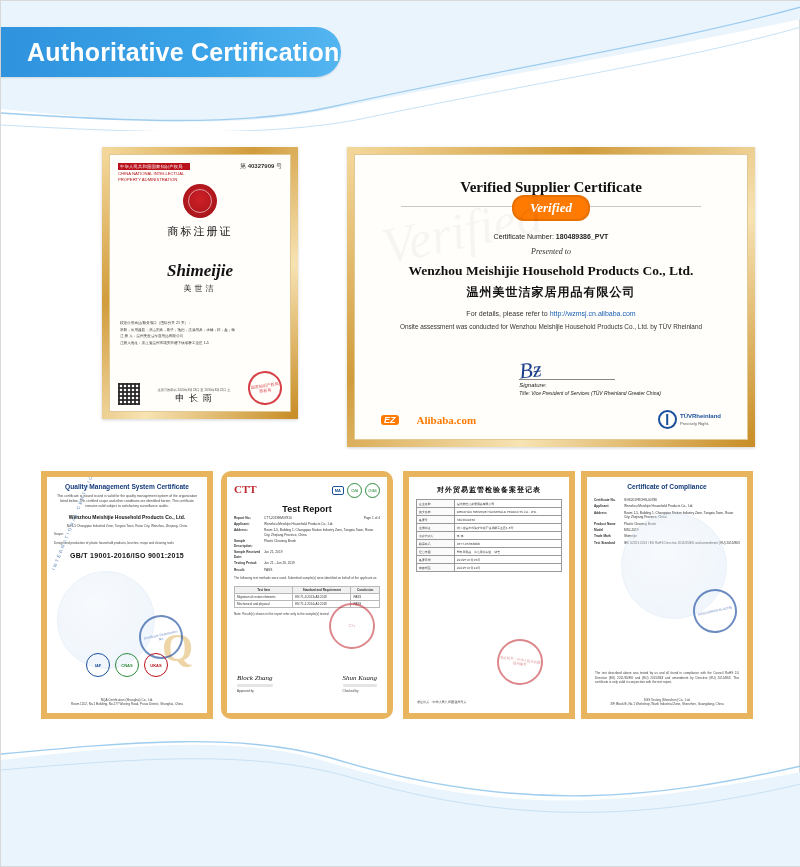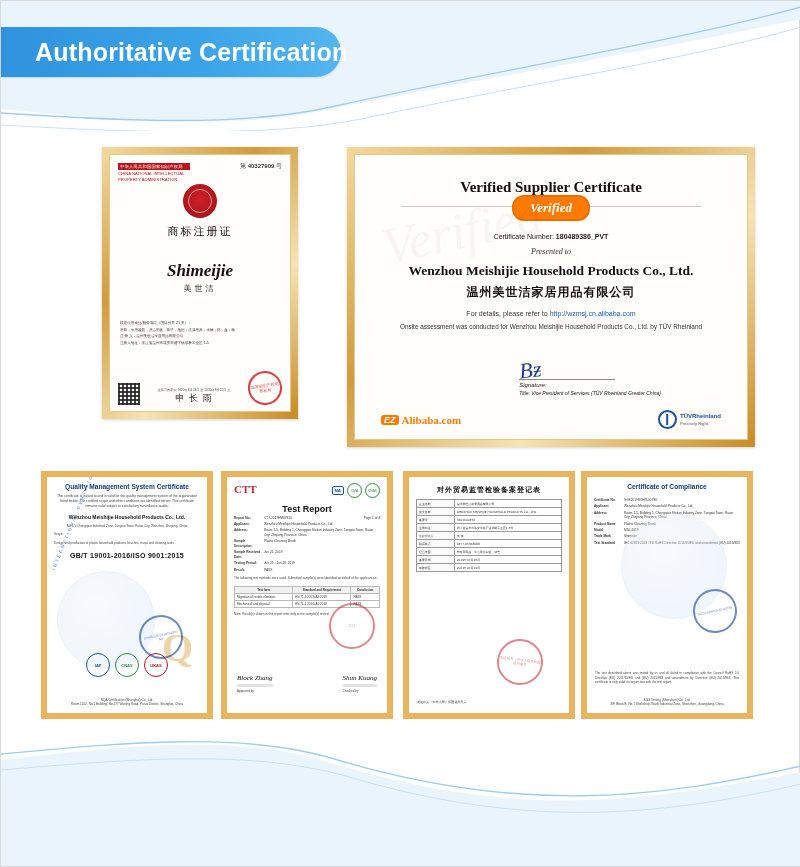--- a/index.html
+++ b/index.html
@@ -28,21 +28,21 @@
     background:linear-gradient(90deg,#2f93dd 0%,#3ba4e8 60%,#54b5f0 100%);
     border-top-right-radius:26px;
     border-bottom-right-radius:26px;
     display:flex;align-items:center;
     box-shadow:0 1px 2px rgba(0,0,0,.12);
   }
   .header-title{
     color:#ffffff;
     font-size:25px;
     font-weight:bold;
-    padding-left:34px;
+    padding-left:26px;
     letter-spacing:.2px;
     white-space:nowrap;
   }
 
   
   .cert{
     position:absolute;
     background:#ffffff;
     box-sizing:border-box;
     border:7px solid #0f172a;
@@ -159,21 +159,21 @@
     font-family:"Liberation Serif", serif;transform:rotate(-6deg);
   }
   .vs-sigline{width:96px;height:1px;background:#888;margin-top:2px;}
   .vs-signature{font-size:6px;color:#222;margin-top:2px;font-style:italic;}
   .vs-sigtitle{font-size:5px;color:#222;margin-top:2px;font-style:italic;}
   .vs-footer{
     position:absolute;left:0;bottom:10px;width:100%;
     display:flex;align-items:center;justify-content:space-between;
     padding:0 26px;box-sizing:border-box;
   }
-  .ali-logo{display:flex;align-items:center;gap:3px;}
+  .ali-logo{display:flex;align-items:center;gap:18px;}
   .ali-ez{
     background:#ff7a00;color:#fff;font-size:9px;font-weight:bold;
     padding:0 3px;border-radius:3px;font-style:italic;
   }
   .ali-text{color:#ff7a00;font-size:11px;font-weight:bold;font-family:"Liberation Serif", serif;}
   .tuv-logo{display:flex;align-items:center;gap:3px;}
   .tuv-mark{
     width:15px;height:15px;border-radius:50%;border:2px solid #1a4f9c;
     position:relative;
   }
@@ -185,21 +185,21 @@
   .tuv-txt small{display:block;font-size:4.2px;font-weight:normal;color:#555;}
   .vs-watermark{
     position:absolute;left:26px;top:46px;font-size:52px;color:rgba(0,0,0,.035);
     font-family:"Liberation Serif", serif;font-style:italic;transform:rotate(-12deg);
     pointer-events:none;
   }
 
   
   .cert-sm{position:absolute;border:6px solid #e8b45e;background:#fff;box-sizing:border-box;}
   #cert-qms{left:40px;top:470px;width:172px;height:248px;}
-  #cert-test{left:220px;top:470px;width:172px;height:248px;}
+  #cert-test{left:220px;top:470px;width:172px;height:248px;border-radius:10px;}
   #cert-cn{left:402px;top:470px;width:172px;height:248px;}
   #cert-rohs{left:580px;top:470px;width:172px;height:248px;}
 
   .sm-inner{position:relative;width:100%;height:100%;background:#fff;overflow:hidden;box-sizing:border-box;padding:6px 7px;}
   .sm-title{text-align:center;font-size:6.6px;font-weight:bold;color:#123a7a;}
   .sm-sub{text-align:center;font-size:3.4px;color:#444;line-height:1.45;margin-top:4px;}
   .sm-para{font-size:3.1px;color:#444;line-height:1.5;margin-top:4px;text-align:justify;}
   .sm-center{text-align:center;}
   .sm-strong{font-size:5px;font-weight:bold;color:#111;text-align:center;margin-top:5px;}
   .sm-std{font-size:7px;font-weight:bold;color:#111;text-align:center;margin-top:6px;letter-spacing:.3px;}

